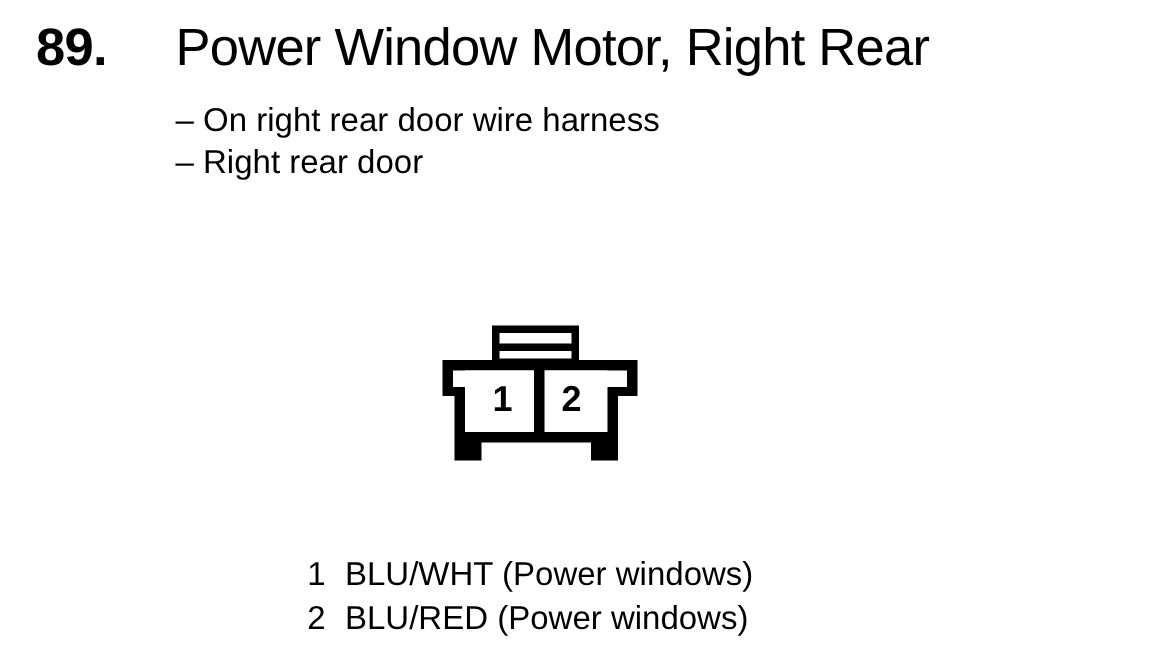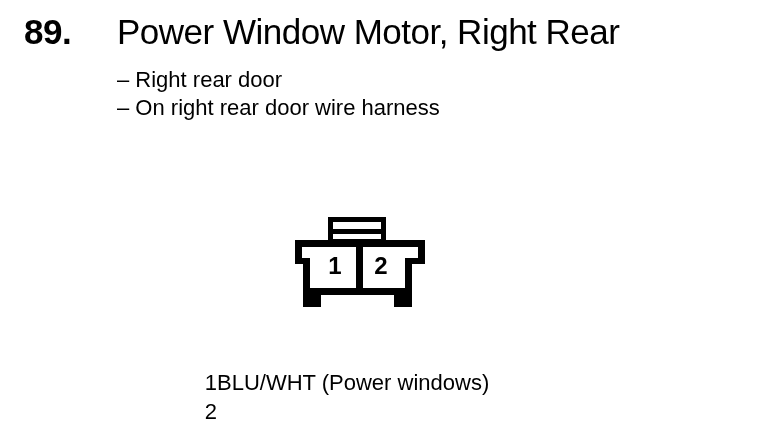--- a/index.html
+++ b/index.html
@@ -65,36 +65,36 @@
     display: flex;
     white-space: nowrap;
   }
   .legend-pin {
     display: inline-block;
     width: 30px;
     text-align: right;
     flex: 0 0 30px;
   }
   .legend-label {
-    margin-left: 0;
+    margin-left: 13px;
     text-align: right;
   }
 </style>
 </head>
 <body>
 
 <div id="page">
 
   <div class="item-number">89.</div>
 
   <h1 class="page-title">Power Window Motor, Right Rear</h1>
 
   <div class="detail-list">
+    <div class="detail-item">– On right rear door wire harness</div>
     <div class="detail-item">– Right rear door</div>
-    <div class="detail-item">– On right rear door wire harness</div>
   </div>
 
   <svg class="connector-svg" width="134" height="94" viewBox="0 0 134 94" xmlns="http://www.w3.org/2000/svg">
 
     <g>
       <rect x="35" y="2" width="58" height="23" fill="#000000"></rect>
       <rect x="40" y="7" width="48" height="7" fill="#ffffff"></rect>
       <rect x="40" y="19" width="48" height="5" fill="#ffffff"></rect>
     </g>
 
@@ -109,16 +109,17 @@
     <text class="pin-num-text" x="88" y="59" text-anchor="middle" fill="#000000">2</text>
   </svg>
 
   <div class="pin-legend">
     <div class="legend-row">
       <span class="legend-pin">1</span>
       <span class="legend-label">BLU/WHT (Power windows)</span>
     </div>
     <div class="legend-row">
       <span class="legend-pin">2</span>
+      <span class="legend-label">BLU/RED (Power windows)</span>
     </div>
   </div>
 
 </div>
 
 </body></html>

